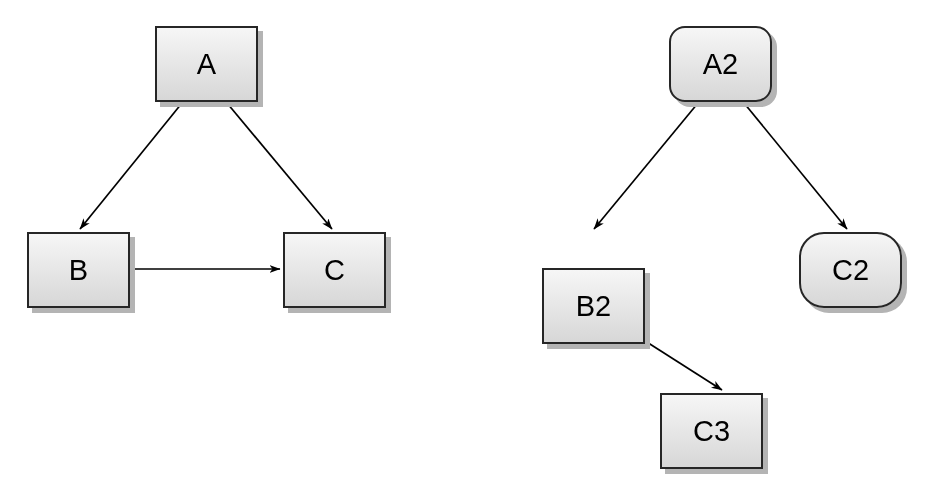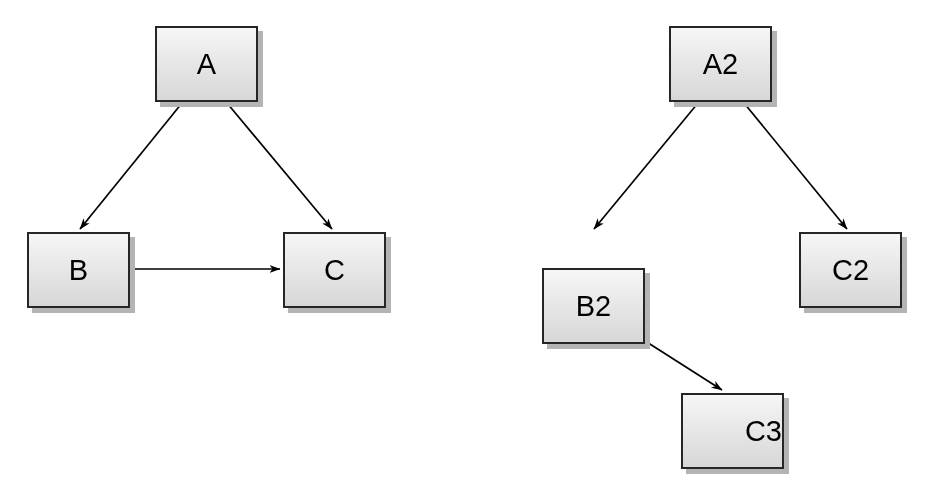--- a/index.html
+++ b/index.html
@@ -36,24 +36,24 @@
     justify-content: center;
     font-size: 29px;
     color: #000000;
     cursor: default;
     user-select: none;
   }
   
   .pos-A  { left: 155px; top: 26px; }
   .pos-B  { left: 27px;  top: 232px; }
   .pos-C  { left: 283px; top: 232px; }
-  .pos-A2 { left: 669px; top: 26px; }
+  .pos-A2 { left: 669px; top: 26px; border-radius: 16px; }
   .pos-B2 { left: 542px; top: 232px; margin-top: 36px; }
-  .pos-C2 { left: 799px; top: 232px; }
-  .pos-C3 { left: 681px; top: 393px; justify-content: flex-end; }
+  .pos-C2 { left: 799px; top: 232px; border-radius: 25px; }
+  .pos-C3 { left: 660px; top: 393px; }
   .edge-line {
     stroke: var(--edge-color, #000000);
     stroke-width: 1.7;
     fill: none;
   }
 </style>
 </head>
 <body>
 
 <div id="canvas">

